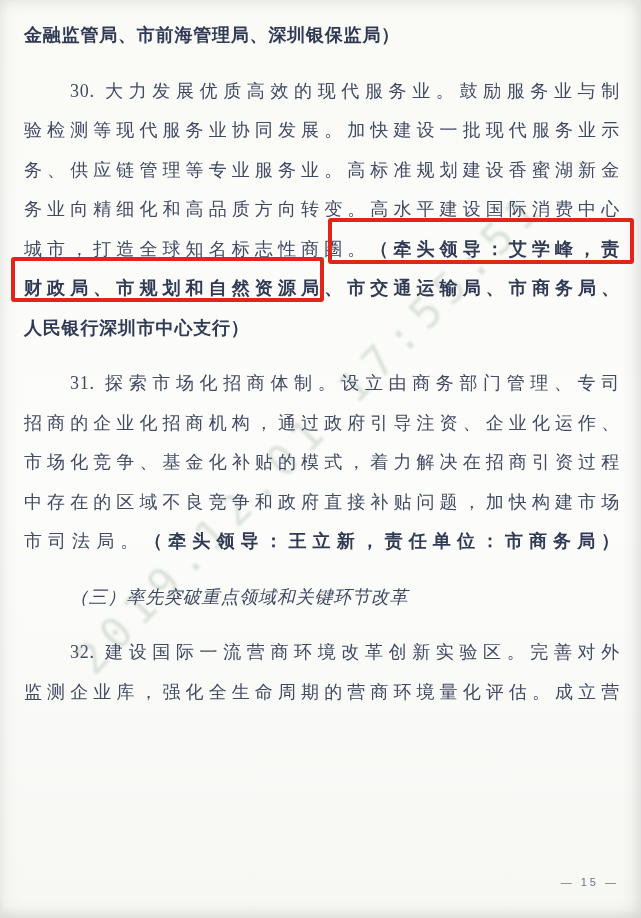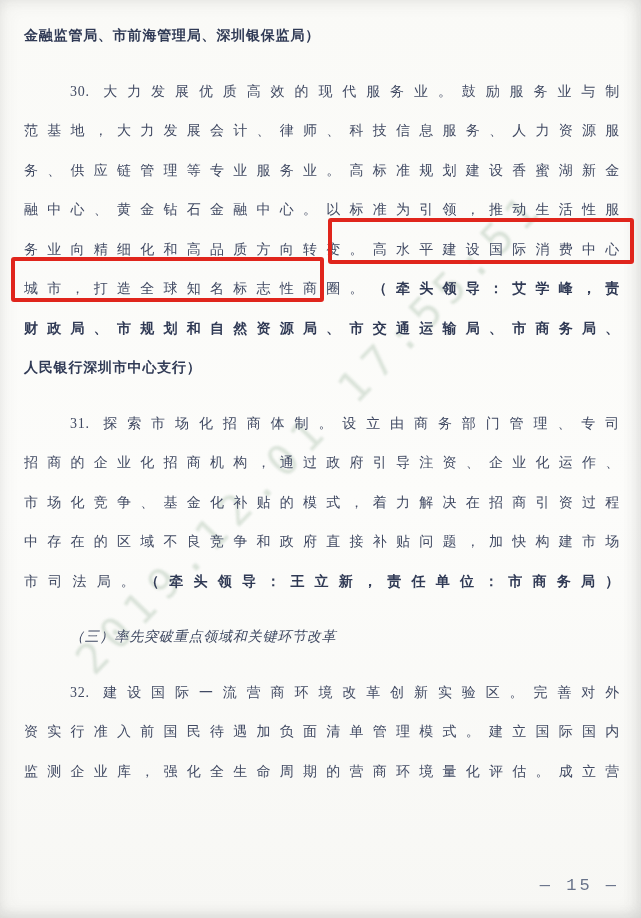--- a/index.html
+++ b/index.html
@@ -8,21 +8,21 @@
     background:#f2f2ef;
     font-family:"Liberation Serif","DejaVu Serif",serif;
   }
   .page{
     position:absolute;left:0;top:0;width:641px;height:918px;
     background:linear-gradient(180deg,#fafaf7 0%,#fcfcfa 55%,#f7f7f4 100%);
     box-shadow:inset 0 0 20px rgba(70,70,70,.10), inset -7px 0 14px rgba(70,70,70,.06), inset 0 -6px 10px rgba(70,70,70,.05);
   }
   .content{position:absolute;left:24px;top:16px;width:596px;}
   .line{
-    height:39.5px;line-height:39.5px;font-size:14px;letter-spacing:.8px;
+    height:39.5px;line-height:39.5px;font-size:18px;letter-spacing:.8px;
     color:#414a63;white-space:normal;overflow:visible;
   }
   .justify{text-align:justify;text-align-last:justify;text-justify:inter-character;}
   .left{text-align:left;text-align-last:left;}
   .indent{text-indent:46px;margin-top:16px;}
   .seg-reg{font-weight:400;}
   .seg-bold{
     font-family:"Liberation Sans","DejaVu Sans",sans-serif;
     font-weight:700;color:#303a55;
   }
@@ -36,46 +36,43 @@
   .watermark{
     position:absolute;left:-140px;top:408px;width:900px;
     transform:rotate(-46deg);transform-origin:center;
     text-align:center;font-size:42px;letter-spacing:9px;
     font-family:"DejaVu Sans Mono","Liberation Mono",monospace;
     color:rgba(138,170,142,.30);filter:blur(1.2px);
     pointer-events:none;user-select:none;
   }
   .page-number{
     position:absolute;right:22px;top:876px;
-    font-size:17px;letter-spacing:3px;color:#68738a;
-    font-family:Liberation Mono, monospace;
+    font-size:11px;letter-spacing:3px;color:#68738a;
+    font-family:Liberation Sans, sans-serif;
   }
 </style>
 </head>
 <body>
 
 <div class="page">
 
   <div class="watermark">2019.12.01 17:55:51</div>
 
   <div class="content">
     <div class="line left">
       <span class="seg-bold">金融监管局、市前海管理局、深圳银保监局）</span>
     </div>
     <div class="line justify indent">
       <span class="seg-reg">30. 大力发展优质高效的现代服务业。鼓励服务业与制</span>
     </div>
     <div class="line justify">
-      <span class="seg-reg">范基地，大力发展会计、律师、科技信息服务、人力资源服</span>
+      <span class="seg-reg">验检测等现代服务业协同发展。加快建设一批现代服务业示</span>
     </div>
     <div class="line justify">
       <span class="seg-reg">务、供应链管理等专业服务业。</span><span class="seg-reg">高标准规划建设香蜜湖新金</span>
-    </div>
-    <div class="line justify">
-      <span class="seg-reg">融中心、黄金钻石金融中心。</span><span class="seg-reg">以标准为引领，推动生活性服</span>
     </div>
     <div class="line justify">
       <span class="seg-reg">务业向精细化和高品质方向转变。高水平建设国际消费中心</span>
     </div>
     <div class="line justify">
       <span class="seg-reg">城市，打造全球知名标志性商圈。</span><span class="seg-bold">（牵头领导：艾学峰，责</span>
     </div>
     <div class="line justify">
       <span class="seg-bold">财政局、市规划和自然资源局、市交通运输局、市商务局、</span>
     </div>
@@ -97,23 +94,20 @@
     <div class="line justify">
       <span class="seg-reg">市司法局。</span><span class="seg-bold">（牵头领导：王立新，责任单位：市商务局）</span>
     </div>
     <div class="line left indent">
       <span class="seg-kai">（三）率先突破重点领域和关键环节改革</span>
     </div>
     <div class="line justify indent">
       <span class="seg-reg">32. 建设国际一流营商环境改革创新实验区。完善对外</span>
     </div>
     <div class="line justify">
-      <span class="seg-reg">资实行准入前国民待遇加负面清单管理模式。建立国际国内</span>
-    </div>
-    <div class="line justify">
       <span class="seg-reg">监测企业库，强化全生命周期的营商环境量化评估。成立营</span>
     </div>
   </div>
 
   <div class="hl-box hl-box-1"></div>
   <div class="hl-box hl-box-2"></div>
 
   <div class="page-number">— 15 —</div>
 </div>
 

